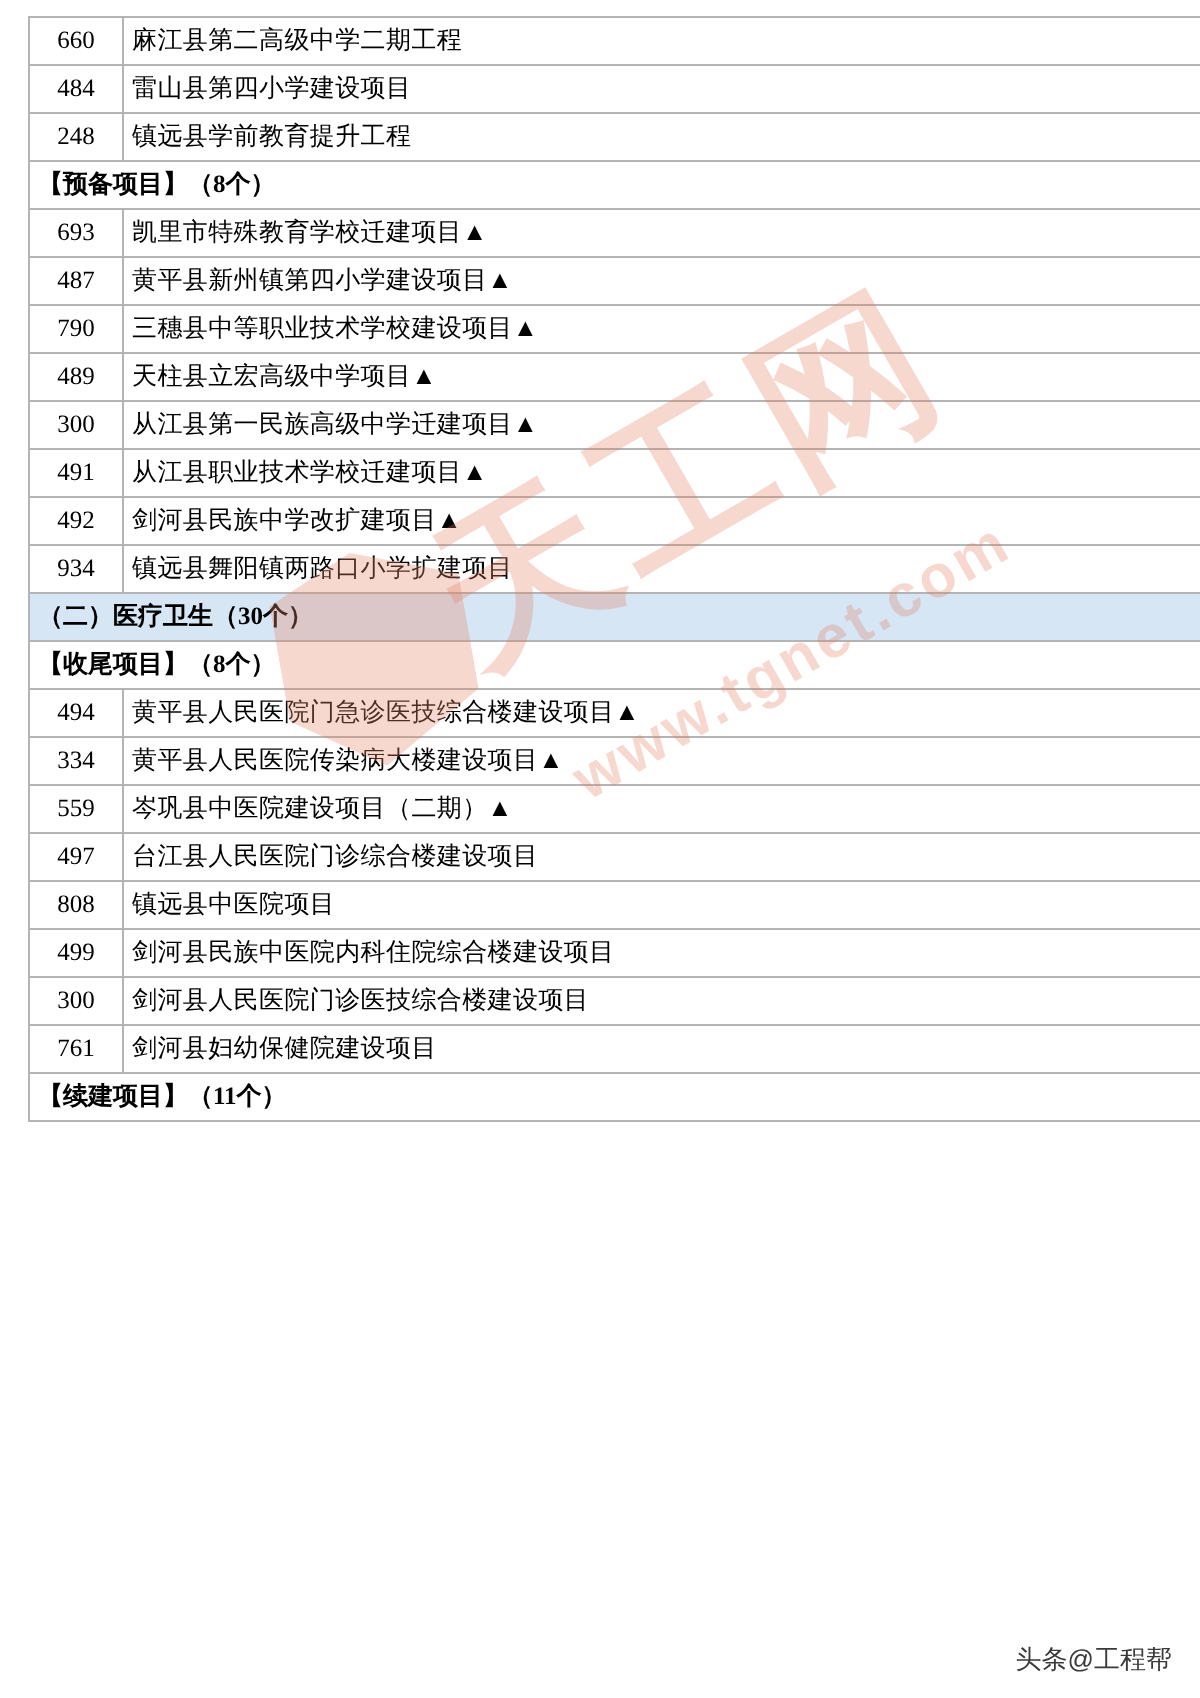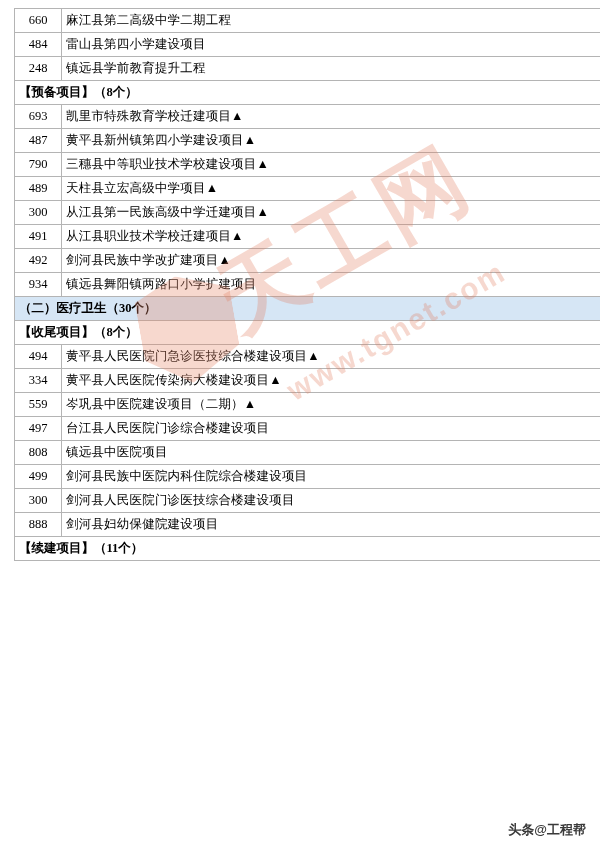--- a/index.html
+++ b/index.html
@@ -109,21 +109,20 @@
     position: absolute;
     right: 14px;
     bottom: 10px;
     font-size: 13px;
     color: #3a3a3a;
     font-family: "Liberation Sans", sans-serif;
     z-index: 6;
     display: flex;
     align-items: center;
     gap: 3px;
-    font-weight: bold;
   }
 </style>
 </head>
 <body>
 
 <div class="watermark">
   <div class="wm-logo"></div>
   <div class="wm-text wm-big">天工网</div>
   <div class="wm-text wm-url">www.tgnet.com</div>
 </div>
@@ -212,21 +211,21 @@
       </tr>
       <tr>
         <td class="num">499</td>
         <td class="name indent-1">剑河县民族中医院内科住院综合楼建设项目</td>
       </tr>
       <tr>
         <td class="num">300</td>
         <td class="name indent-1">剑河县人民医院门诊医技综合楼建设项目</td>
       </tr>
       <tr>
-        <td class="num">888</td>
+        <td class="num">761</td>
         <td class="name indent-1">剑河县妇幼保健院建设项目</td>
       </tr>
 
       <tr class="section">
         <td class="section-cell" colspan="2">【续建项目】（11个）</td>
       </tr>
 
     </tbody>
   </table>
 </div>

